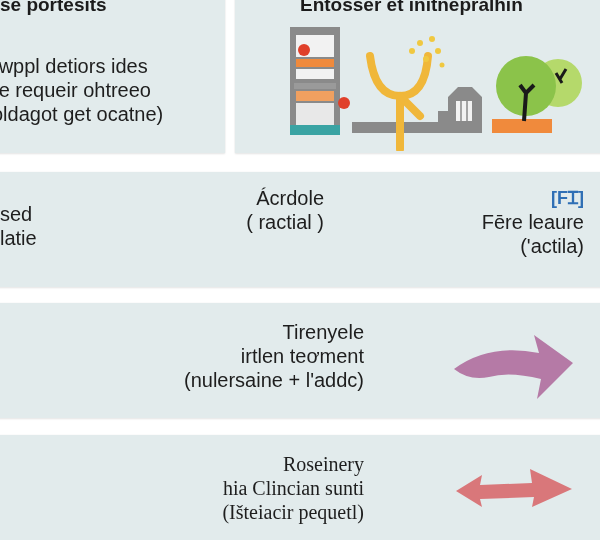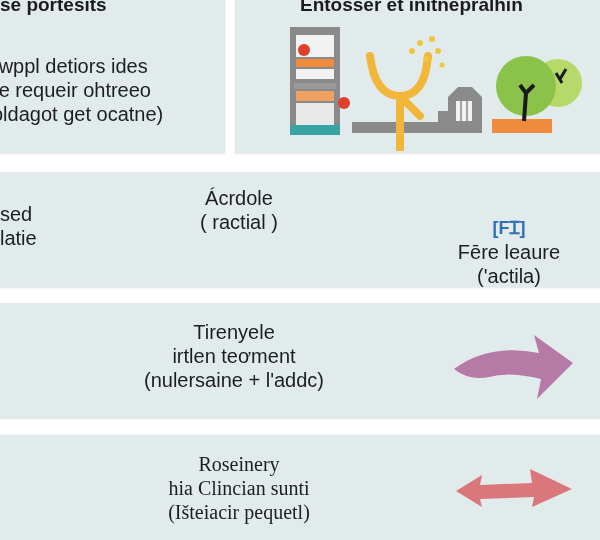--- a/index.html
+++ b/index.html
@@ -25,25 +25,25 @@
   }
   .tl-title { left:6px; top:-2px; }
   .tr-title { left:65px; top:-2px; }
 
   .body-text {
     position:absolute; font-size:20px; line-height:24px; white-space:nowrap; color:#1e1e1e;
   }
   .tl-body { left:-2px; top:58px; }
 
   .center-block {
-    position:absolute; text-align:center; font-size:20px; line-height:24px; white-space:nowrap; color:#1e1e1e;
+    position:absolute; text-align:right; font-size:20px; line-height:24px; white-space:nowrap; color:#1e1e1e;
   }
   .r2-left { left:-14px; top:30px; text-align:left; }
   .r2-mid { left:160px; top:14px; width:170px; }
-  .r2-right { left:440px; top:14px; width:150px;margin-top:30px; }
+  .r2-right { left:440px; top:14px; width:150px; }
   .r2-right .tag { color:#2f6fb5; font-weight:bold; font-size:18px; }
   .r3-mid { left:110px; top:17px; width:260px; }
   .r4-mid { left:120px; top:17px; width:250px;font-family:Liberation Serif, serif; }
 
   .illus { position:absolute; left:55px; top:25px; width:310px; height:130px; }
   .arrow { position:absolute; }
   .arrow-right { left:455px; top:30px; width:125px; height:72px; }
   .arrow-double { left:460px; top:32px; width:120px; height:48px; }
 </style>
 </head>

